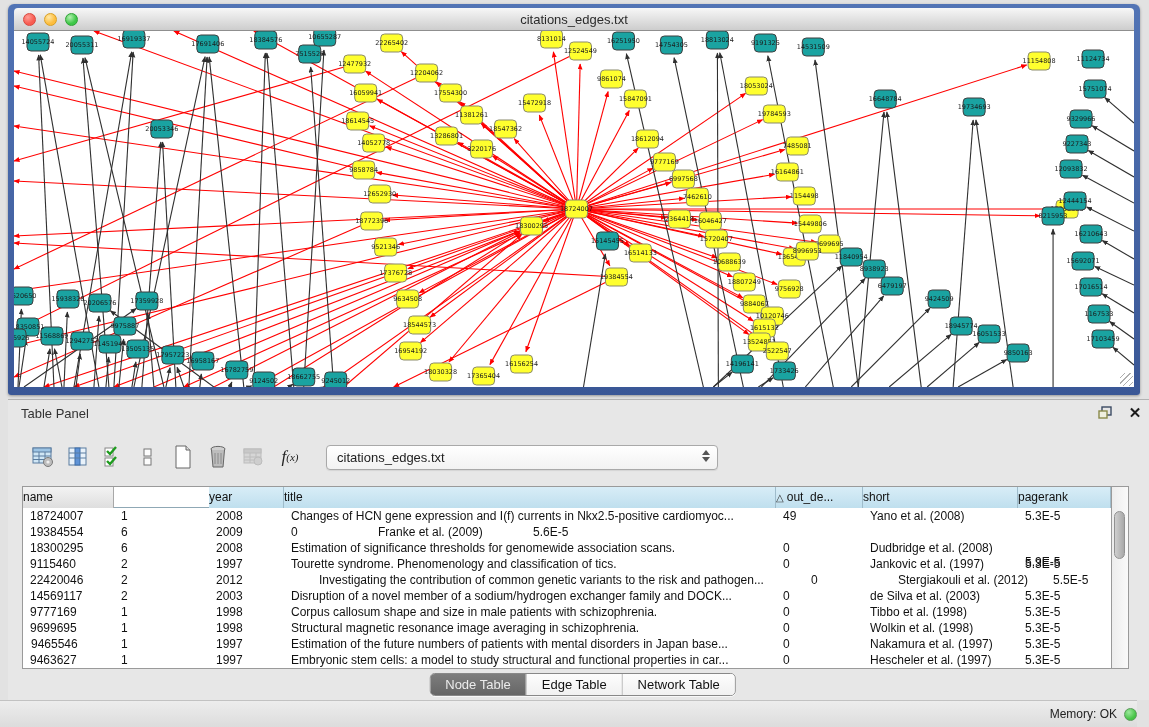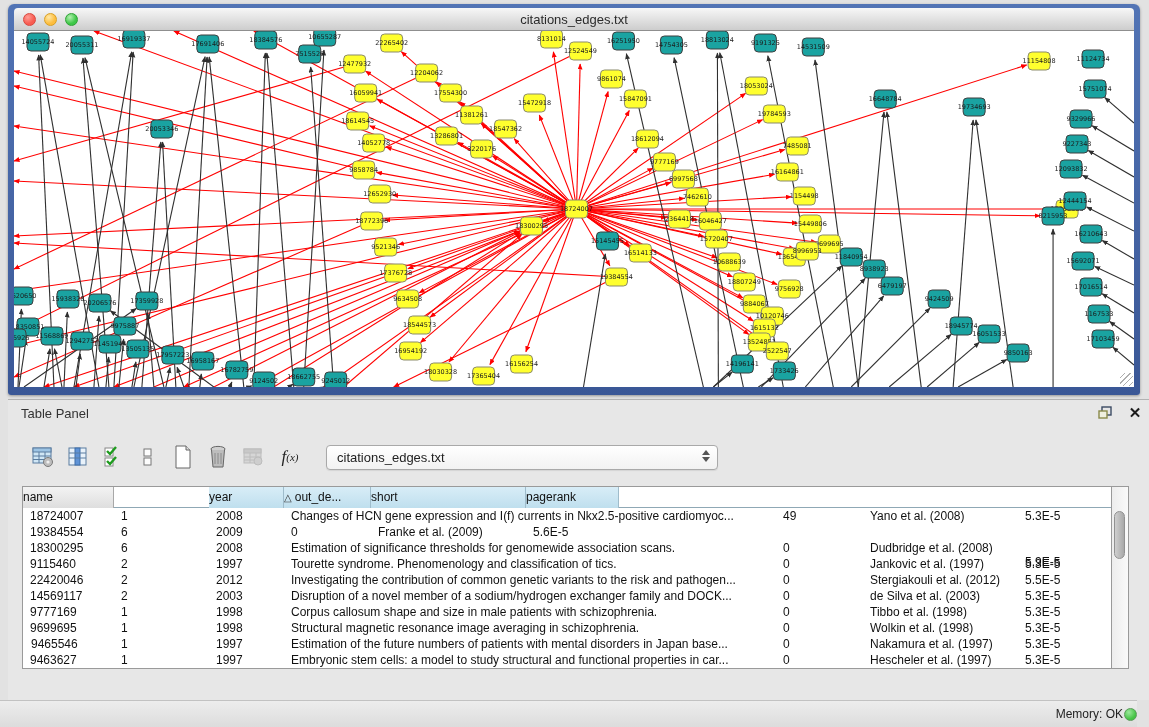--- a/index.html
+++ b/index.html
@@ -62,21 +62,21 @@
 
   #tabbar { position:absolute; left:50%; top:273px; transform:translateX(-50%);
     display:flex; height:23px; border:1px solid #888; border-radius:5px; overflow:hidden;
     background:#fcfcfc; box-shadow:0 1px 0 rgba(255,255,255,.7); }
   .tab { padding:0 15px; line-height:22px; font-size:13px; color:#111; background:linear-gradient(#fdfdfd,#f1f1f1); border-left:1px solid #bbb; }
   .tab:first-child { border-left:none; }
   .tab.selected { background:linear-gradient(#7d7d7d,#666); color:#ececec; border-left:none; }
 
   #statusbar { position:absolute; left:0; bottom:0; width:1137px; height:27px;
     background:linear-gradient(#ededed,#dcdcdc); border-top:1px solid #c2c2c2;
-    display:flex; align-items:center; justify-content:flex-end; gap:1px; }
+    display:flex; align-items:center; justify-content:flex-end; gap:7px; }
   #memory-label { font-size:12px; color:#222; }
   #memory-dot { width:13px; height:13px; border-radius:50%;
     background:radial-gradient(circle at 35% 30%, #9ce89c, #46c446 65%); border:1px solid #5a9a5a; }
 </style>
 </head>
 <body>
 
 <div id="graph-window">
   <div id="titlebar">
     <div id="lights">
@@ -770,20 +770,21 @@
           <span class="down"></span>
         </span>
     </div>
   </div>
 
   <div id="table-wrap">
     <div id="thead">
         <div class="th plain" style="width: 91px;"><span>name</span></div>
         <div class="th" style="width: 95px; margin-top: 24px;"><span>in_degree</span></div>
         <div class="th" style="width: 75px;"><span>year</span></div>
+        <div class="th" style="width: 492px;"><span>title</span></div>
         <div class="th" style="width: 87px;"><span class="sort">△</span><span>out_de...</span></div>
         <div class="th" style="width: 155px;"><span>short</span></div>
         <div class="th" style="width: 93px;"><span>pagerank</span></div>
       </div>
     <div id="tbody">
         <div class="tr">
           <div class="td" style="width: 91px;">18724007</div>
           <div class="td" style="width: 95px;">1</div>
           <div class="td" style="width: 75px;">2008</div>
           <div class="td" style="width: 492px;">Changes of HCN gene expression and I(f) currents in Nkx2.5-positive cardiomyoc...</div>
@@ -814,21 +815,21 @@
           <div class="td" style="width: 75px;">1997</div>
           <div class="td" style="width: 492px;">Tourette syndrome. Phenomenology and classification of tics.</div>
           <div class="td" style="width: 87px;">0</div>
           <div class="td" style="width: 155px;">Jankovic et al. (1997)</div>
           <div class="td" style="width: 93px;">5.3E-5</div>
         </div>
         <div class="tr">
           <div class="td" style="width: 91px;">22420046</div>
           <div class="td" style="width: 95px;">2</div>
           <div class="td" style="width: 75px;">2012</div>
-          <div class="td" style="width: 492px;">Investigating the contribution of common genetic variants to the risk and pathogen...</div>
+          <div class="td" style="width: 492px; margin-left: 28px;">Investigating the contribution of common genetic variants to the risk and pathogen...</div>
           <div class="td" style="width: 87px;">0</div>
           <div class="td" style="width: 155px;">Stergiakouli et al. (2012)</div>
           <div class="td" style="width: 93px;">5.5E-5</div>
         </div>
         <div class="tr">
           <div class="td" style="width: 91px;">14569117</div>
           <div class="td" style="width: 95px;">2</div>
           <div class="td" style="width: 75px;">2003</div>
           <div class="td" style="width: 492px;">Disruption of a novel member of a sodium/hydrogen exchanger family and DOCK...</div>
           <div class="td" style="width: 87px;">0</div>
@@ -870,18 +871,23 @@
           <div class="td" style="width: 87px;">0</div>
           <div class="td" style="width: 155px;">Hescheler et al. (1997)</div>
           <div class="td" style="width: 93px;">5.3E-5</div>
         </div>
       </div>
     <div id="vscroll">
       <div id="vthumb"></div>
     </div>
   </div>
 
+  <div id="tabbar">
+      <div class="tab selected">Node Table</div>
+      <div class="tab">Edge Table</div>
+      <div class="tab">Network Table</div>
+    </div>
 </div>
 
 <div id="statusbar">
   <span id="memory-label">Memory: OK</span>
   <span id="memory-dot"></span>
 </div>
 
 </body></html>

